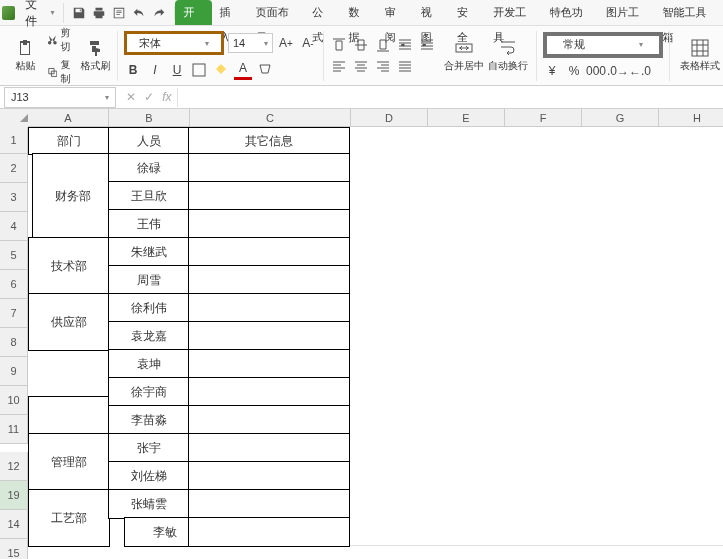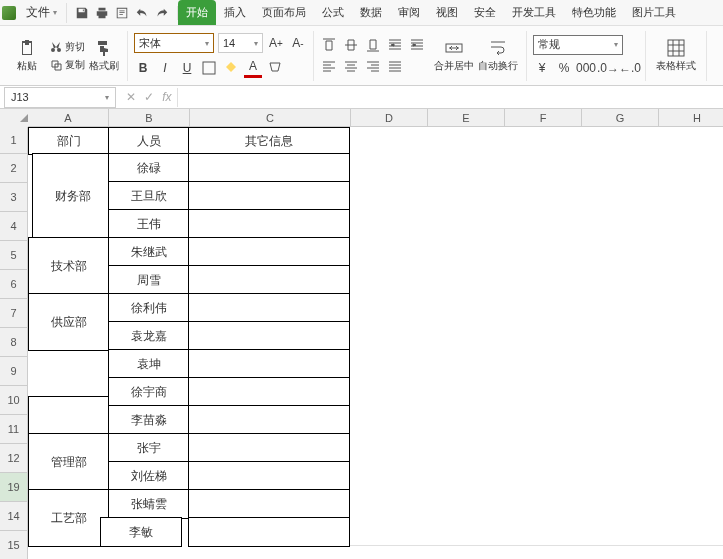--- a/index.html
+++ b/index.html
@@ -14,25 +14,25 @@
 .tab{padding:0 8px;height:25px;line-height:25px;cursor:pointer;font-size:11px;color:#333}
 .tab.active{background:#3b9e3b;color:#fff;border-radius:4px 4px 0 0}
 .ribbon{height:55px;background:#fbfbfb;border-bottom:1px solid #d0d0d0;display:flex;align-items:center;padding:2px 4px;overflow:hidden}
 .grp{display:flex;align-items:center;padding:0 6px;border-right:1px solid #e5e5e5;height:50px}
 .bigbtn{display:flex;flex-direction:column;align-items:center;justify-content:center;width:34px;cursor:pointer;font-size:10px;color:#333}
 .bigbtn svg{width:18px;height:18px;fill:#555;margin-bottom:2px}
 .smallbtn{display:flex;align-items:center;gap:3px;font-size:10px;cursor:pointer;padding:1px 2px}
 .smallbtn svg{width:12px;height:12px;fill:#555}
 .col{display:flex;flex-direction:column;gap:2px;justify-content:space-between}
 .row{display:flex;align-items:center;gap:4px}
-.fontsel{height:18px;width:70px;font-size:11px;background:#fff;border:1px solid #a16207;display:flex;align-items:center;padding:0 4px;justify-content:space-between;cursor:pointer}
+.fontsel{height:18px;width:70px;font-size:11px;background:#fff;border:3px solid #a16207;display:flex;align-items:center;padding:0 12px;justify-content:space-between;cursor:pointer}
 .sizesel{height:18px;width:35px;font-size:11px;background:#fff;border:1px solid #ccc;display:flex;align-items:center;padding:0 4px;justify-content:space-between;cursor:pointer}
 .tbtn{width:18px;height:18px;display:flex;align-items:center;justify-content:center;cursor:pointer;font-size:12px;color:#444}
 .tbtn svg{width:14px;height:14px;fill:#555}
-.numfmt{width:80px;height:18px;border:1px solid #737373;background:#fff;display:flex;align-items:center;justify-content:space-between;padding:0 4px;font-size:11px;cursor:pointer}
+.numfmt{width:80px;height:18px;border:4px solid #737373;background:#fff;display:flex;align-items:center;justify-content:space-between;padding:0 16px;font-size:11px;cursor:pointer}
 .namebox-row{height:22px;display:flex;align-items:center;background:#fff;border-bottom:1px solid #d0d0d0}
 .namebox{width:98px;height:19px;border:1px solid #ccc;margin:0 4px;display:flex;align-items:center;padding:0 6px;font-size:11px;justify-content:space-between;cursor:text}
 .fxicons{display:flex;align-items:center;gap:8px;padding:0 6px;color:#aaa}
 .fxicons span{cursor:pointer}
 .fxbar{flex:1;height:19px;border-left:1px solid #e0e0e0;padding:0 6px;color:#aaa;font-size:11px;display:flex;align-items:center;cursor:text}
 .sheet{position:relative;width:723px;height:457px;overflow:hidden}
 .corner{position:absolute;left:0;top:0;width:28px;height:18px;background:#f0f0f0;border-right:1px solid #ccc;border-bottom:1px solid #ccc;display:flex;align-items:center;justify-content:flex-end;padding-right:2px;cursor:pointer}
 .corner::after{content:'';border:4px solid transparent;border-right-color:#999;border-bottom-color:#999}
 .colhdrs{position:absolute;left:28px;top:0;height:18px;display:flex}
 .colhdr{background:#f0f0f0;border-right:1px solid #ccc;border-bottom:1px solid #ccc;display:flex;align-items:center;justify-content:center;font-size:11px;color:#555;cursor:pointer}
@@ -77,20 +77,21 @@
       <div class="tab">插入</div>
       <div class="tab">页面布局</div>
       <div class="tab">公式</div>
       <div class="tab">数据</div>
       <div class="tab">审阅</div>
       <div class="tab">视图</div>
       <div class="tab">安全</div>
       <div class="tab">开发工具</div>
       <div class="tab">特色功能</div>
       <div class="tab">图片工具</div>
+      <div class="tab">智能工具箱</div>
     </div>
 </div>
 
 <div class="ribbon">
   <div class="grp">
     <div class="bigbtn">
       <svg viewBox="0 0 18 18">
           <path d="M4 2h3V1h4v1h3v14H4zm1 2v11h8V4h-2v2H7V4z"></path>
         </svg>
       <span>粘贴</span>
@@ -275,21 +276,21 @@
       <div class="rowhdr" style="height: 28px;">2</div>
       <div class="rowhdr" style="height: 28px;">3</div>
       <div class="rowhdr" style="height: 28px;">4</div>
       <div class="rowhdr" style="height: 28px;">5</div>
       <div class="rowhdr" style="height: 28px;">6</div>
       <div class="rowhdr" style="height: 28px;">7</div>
       <div class="rowhdr" style="height: 28px;">8</div>
       <div class="rowhdr" style="height: 28px;">9</div>
       <div class="rowhdr" style="height: 28px;">10</div>
       <div class="rowhdr" style="height: 28px;">11</div>
-      <div class="rowhdr" style="height: 28px;">12</div>
+      <div class="rowhdr" style="height: 28px; margin-top: 8px;">12</div>
       <div class="rowhdr active" style="height: 28px;">19</div>
       <div class="rowhdr" style="height: 28px;">14</div>
       <div class="rowhdr" style="height: 28px; text-align: center;">15</div>
     </div>
   <div class="cells" id="cells">
       <div class="cell" style="left: 320px; top: 0px; width: 76px; height: 26px;"></div>
       <div class="cell" style="left: 396px; top: 0px; width: 76px; height: 26px;"></div>
       <div class="cell" style="left: 472px; top: 0px; width: 76px; height: 26px;"></div>
       <div class="cell" style="left: 548px; top: 0px; width: 76px; height: 26px;"></div>
       <div class="cell" style="left: 624px; top: 0px; width: 76px; height: 26px;"></div>
@@ -391,16 +392,16 @@
       <div class="cell b-l b-r b-t b-b" style="left: 80px; top: 278px; width: 80px; height: 28px;">李苗淼</div>
       <div class="cell b-l b-r b-t b-b" style="left: 160px; top: 278px; width: 160px; height: 28px;"></div>
       <div class="cell b-l b-r b-t b-b" style="left: 0px; top: 306px; width: 80px; height: 56px;">管理部</div>
       <div class="cell b-l b-r b-t b-b" style="left: 80px; top: 306px; width: 80px; height: 28px;">张宇</div>
       <div class="cell b-l b-r b-t b-b" style="left: 160px; top: 306px; width: 160px; height: 28px;"></div>
       <div class="cell b-l b-r b-t b-b" style="left: 80px; top: 334px; width: 80px; height: 28px;">刘佐梯</div>
       <div class="cell b-l b-r b-t b-b" style="left: 160px; top: 334px; width: 160px; height: 28px;"></div>
       <div class="cell b-l b-r b-t b-b" style="left: 0px; top: 362px; width: 80px; height: 56px;">工艺部</div>
       <div class="cell b-l b-r b-t b-b" style="left: 80px; top: 362px; width: 80px; height: 28px;">张蜻雲</div>
       <div class="cell b-l b-r b-t b-b" style="left: 160px; top: 362px; width: 160px; height: 28px;"></div>
-      <div class="cell b-l b-r b-t b-b" style="left: 72px; top: 390px; width: 80px; height: 28px;">李敏</div>
+      <div class="cell b-l b-r b-t b-b" style="left: 96px; top: 390px; width: 80px; height: 28px;">李敏</div>
       <div class="cell b-l b-r b-t b-b" style="left: 160px; top: 390px; width: 160px; height: 28px;"></div>
     </div>
 </div>
 
 </body></html>

